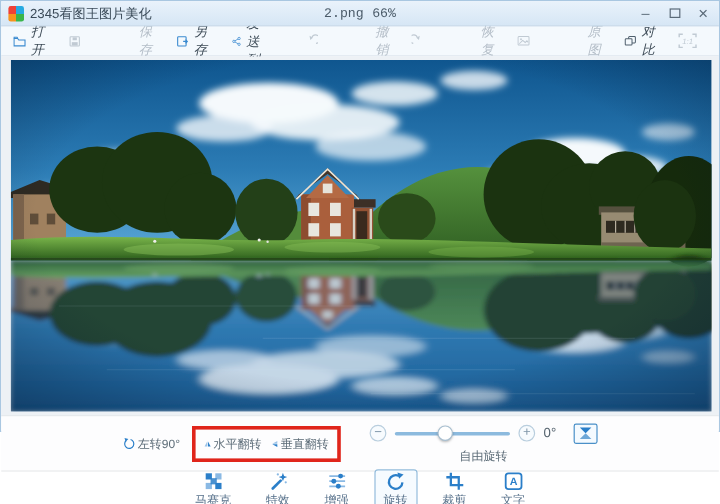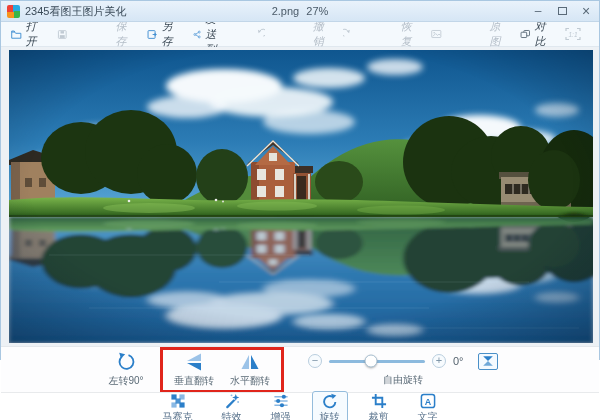--- a/index.html
+++ b/index.html
@@ -6,42 +6,42 @@
   html,body { width:600px; height:420px; overflow:hidden; font-family:"Liberation Sans",sans-serif; }
   .win { width:600px; height:360px; border:1px solid #a9c7e1; background:#fff; display:flex; flex-direction:column; }
 
   
   .titlebar { height:21px; background:linear-gradient(#e9f2fb,#d6e6f5); border-bottom:1px solid #c2d6e8;
               display:flex; align-items:center; padding:0 6px; position:relative; flex:0 0 auto; }
   .applogo { width:13px; height:13px; border-radius:2px; margin-right:5px; position:relative; overflow:hidden; flex:0 0 auto;
              background:conic-gradient(#27aae1 0 25%, #39b54a 25% 50%, #f7941d 50% 75%, #ef4136 75% 100%); }
   .apptitle { font-size:11px; color:#3a4a58; }
   .docinfo { position:absolute; left:0; right:0; text-align:center; font-size:11px; color:#4a5a68; pointer-events:none; }
-  .docinfo span { margin:0 2px; }
+  .docinfo span { margin:0 2px;font-family:Liberation Mono, monospace; }
   .winctrls { margin-left:auto; display:flex; align-items:center; gap:10px; position:relative; }
   .wbtn { color:#5a6a78; font-size:12px; line-height:12px; width:14px; text-align:center; cursor:default; }
   .maxbox { width:9px; height:8px; border:1px solid #5a6a78; display:inline-block; }
 
   
   .toolbar { height:25px; background:#f4f9fd; border-bottom:1px solid #e0e8ef; display:flex; align-items:center;
              padding:0 10px; gap:16px; font-size:11px; flex:0 0 auto;font-style:italic; }
   .tbtn { display:flex; align-items:center; gap:4px; color:#3c4a56; cursor:default; }
   .tbtn.dis { color:#b4bec8;gap:48px; }
   .tbtn svg { display:block; }
   .tspacer { flex:1; }
   .tright { display:flex; gap:15px; margin-right:12px; }
 
   
   .canvas { flex:1; background:#edf1f5; padding:3px 8px; border-bottom:1px solid #e4e8ec; }
   .canvas svg { display:block; }
 
   
   .rotatebar { height:45px; background:#fdfdfe; display:flex; align-items:center; justify-content:center;
                gap:14px; position:relative; flex:0 0 auto; }
-  .rbtn { display:flex; flex-direction:column; align-items:center; width:48px; gap:2px; cursor:default; }
+  .rbtn { display:flex; flex-direction:row; align-items:center; width:48px; gap:2px; cursor:default; }
   .rbtn .lab { font-size:10px; color:#5a6a76; white-space:nowrap; }
   .flipwrap { position:relative; display:flex; gap:8px; padding:0 6px; }
   .redbox { position:absolute; left:-4px; right:-4px; top:-5px; bottom:-5px; border:3px solid #e0251b; pointer-events:none; }
   .slidergrp { display:flex; flex-direction:column; align-items:center; margin-left:14px; }
   .sliderrow { display:flex; align-items:center; gap:7px; }
   .scirc { width:14px; height:14px; border-radius:50%; border:1px solid #b9cede; background:#f7fbfe; color:#7e95a8;
            font-size:11px; line-height:11px; text-align:center; }
   .strack { width:96px; height:3px; background:#8cbade; border-radius:2px; position:relative; }
   .shandle { position:absolute; left:44%; top:50%; width:13px; height:13px; border-radius:50%; background:#fff;
              border:1px solid #a8bfd0; transform:translate(-50%,-50%); box-shadow:0 1px 2px rgba(0,0,0,.25); }
@@ -62,21 +62,21 @@
 </head>
 <body>
 
 <div class="win">
 
   <div class="titlebar">
     <span class="applogo"></span>
     <span class="apptitle">2345看图王图片美化</span>
     <div class="docinfo">
       <span>2.png</span>
-      <span>27%</span>
+      <span>66%</span>
     </div>
     <div class="winctrls">
       <span class="wbtn">–</span>
       <span class="wbtn"><span class="maxbox"></span></span>
       <span class="wbtn" style="font-size:14px;">×</span>
     </div>
   </div>
 
   <div class="toolbar">
     <div class="tbtn">
@@ -271,31 +271,31 @@
         <path d="M5.8,4.6 A7,7 0 1 0 12.5,3.1" fill="none" stroke="#2b7fc9" stroke-width="1.8"></path>
         <polygon points="3.2,0.8 9.2,2.2 5.0,6.6" fill="#2b7fc9"></polygon>
       </svg>
       <span class="lab">左转90°</span>
     </div>
 
     <div class="flipwrap">
       <div class="redbox"></div>
       <div class="rbtn">
         <svg width="20" height="20" viewBox="0 0 20 20">
+          <polygon points="9,3 9,17 1.5,17" fill="#9cc3e8"></polygon>
+          <polygon points="11,3 11,17 18.5,17" fill="#2b7fc9"></polygon>
+        </svg>
+        <span class="lab">水平翻转</span>
+      </div>
+      <div class="rbtn">
+        <svg width="20" height="20" viewBox="0 0 20 20">
           <polygon points="3,9 17,9 17,1.5" fill="#9cc3e8"></polygon>
           <polygon points="3,11 17,11 17,18.5" fill="#2b7fc9"></polygon>
         </svg>
         <span class="lab">垂直翻转</span>
-      </div>
-      <div class="rbtn">
-        <svg width="20" height="20" viewBox="0 0 20 20">
-          <polygon points="9,3 9,17 1.5,17" fill="#9cc3e8"></polygon>
-          <polygon points="11,3 11,17 18.5,17" fill="#2b7fc9"></polygon>
-        </svg>
-        <span class="lab">水平翻转</span>
       </div>
     </div>
 
     <div class="slidergrp">
       <div class="sliderrow">
         <div class="scirc">−</div>
         <div class="strack">
           <div class="shandle"></div>
         </div>
         <div class="scirc">+</div>

